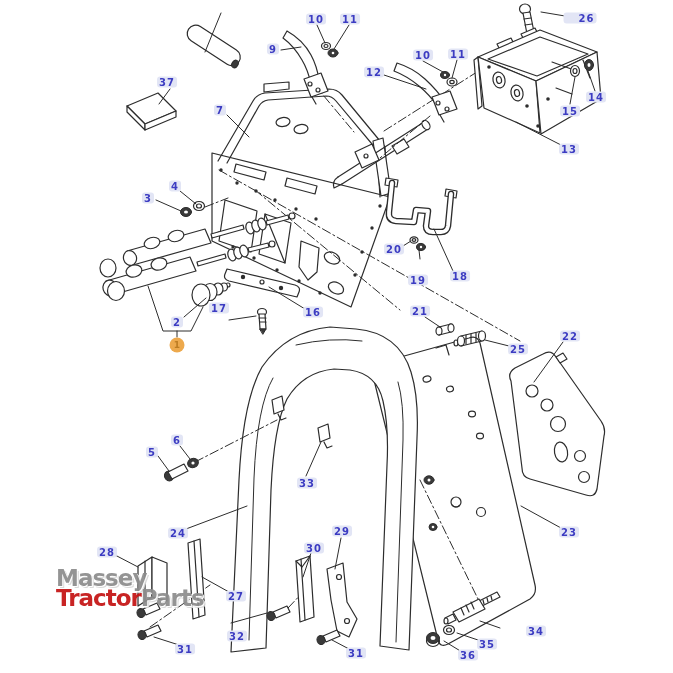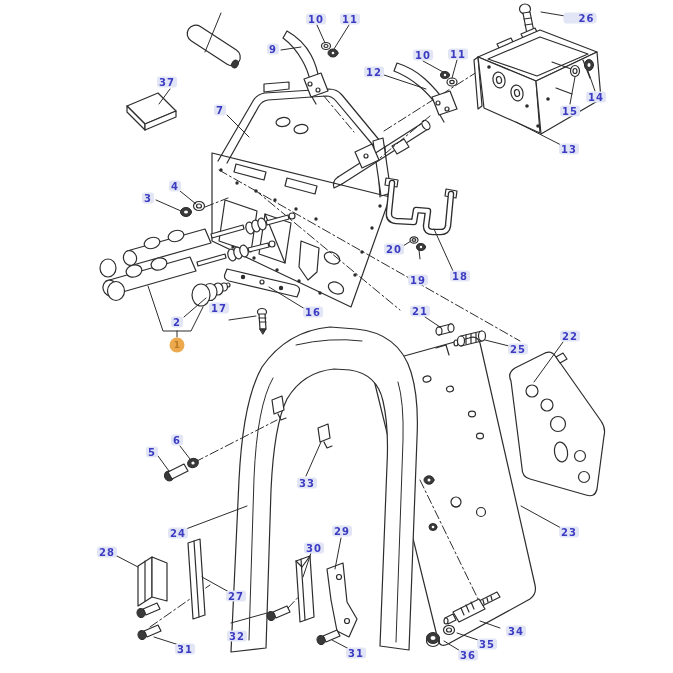--- a/index.html
+++ b/index.html
@@ -409,20 +409,24 @@
     <line class="ld" x1="231" y1="623" x2="267" y2="613"></line>
     <line class="ld" x1="179" y1="645" x2="154" y2="637"></line>
     <line class="ld" x1="349" y1="649" x2="332" y2="640"></line>
     <line class="ld" x1="561" y1="528" x2="521" y2="506"></line>
     <line class="ld" x1="500" y1="628" x2="480" y2="621"></line>
     <line class="ld" x1="481" y1="641" x2="457" y2="633"></line>
     <line class="ld" x1="462" y1="652" x2="444" y2="641"></line>
   </g>
 </svg>
 
+<div class="logo">
+  <div class="l1">Massey</div>
+  <div class="l2"><span class="red">Tractor</span><span class="gray">Parts</span></div>
+</div>
 
 <div id="callout-layer">
       <span class="callout" style="left: 167px; top: 82px;">37</span>
       <span class="callout" style="left: 273px; top: 49px;">9</span>
       <span class="callout" style="left: 316px; top: 19px;">10</span>
       <span class="callout" style="left: 350px; top: 19px;">11</span>
       <span class="callout" style="left: 374px; top: 72px;">12</span>
       <span class="callout" style="left: 423px; top: 55px;">10</span>
       <span class="callout" style="left: 458px; top: 54px;">11</span>
       <span class="callout" style="left: 580px; top: 18px; padding-left: 15px;">26</span>
@@ -447,18 +451,18 @@
       <span class="callout" style="left: 307px; top: 483px;">33</span>
       <span class="callout" style="left: 178px; top: 533px;">24</span>
       <span class="callout" style="left: 107px; top: 552px;">28</span>
       <span class="callout" style="left: 314px; top: 548px;">30</span>
       <span class="callout" style="left: 342px; top: 531px;">29</span>
       <span class="callout" style="left: 236px; top: 596px;">27</span>
       <span class="callout" style="left: 237px; top: 636px;">32</span>
       <span class="callout" style="left: 185px; top: 649px;">31</span>
       <span class="callout" style="left: 356px; top: 653px;">31</span>
       <span class="callout" style="left: 569px; top: 532px;">23</span>
-      <span class="callout" style="left: 516px; top: 631px;">34</span>
+      <span class="callout" style="left: 536px; top: 631px;">34</span>
       <span class="callout" style="left: 487px; top: 644px;">35</span>
       <span class="callout" style="left: 468px; top: 655px;">36</span>
     </div>
 
 </div>
 
 </body></html>

